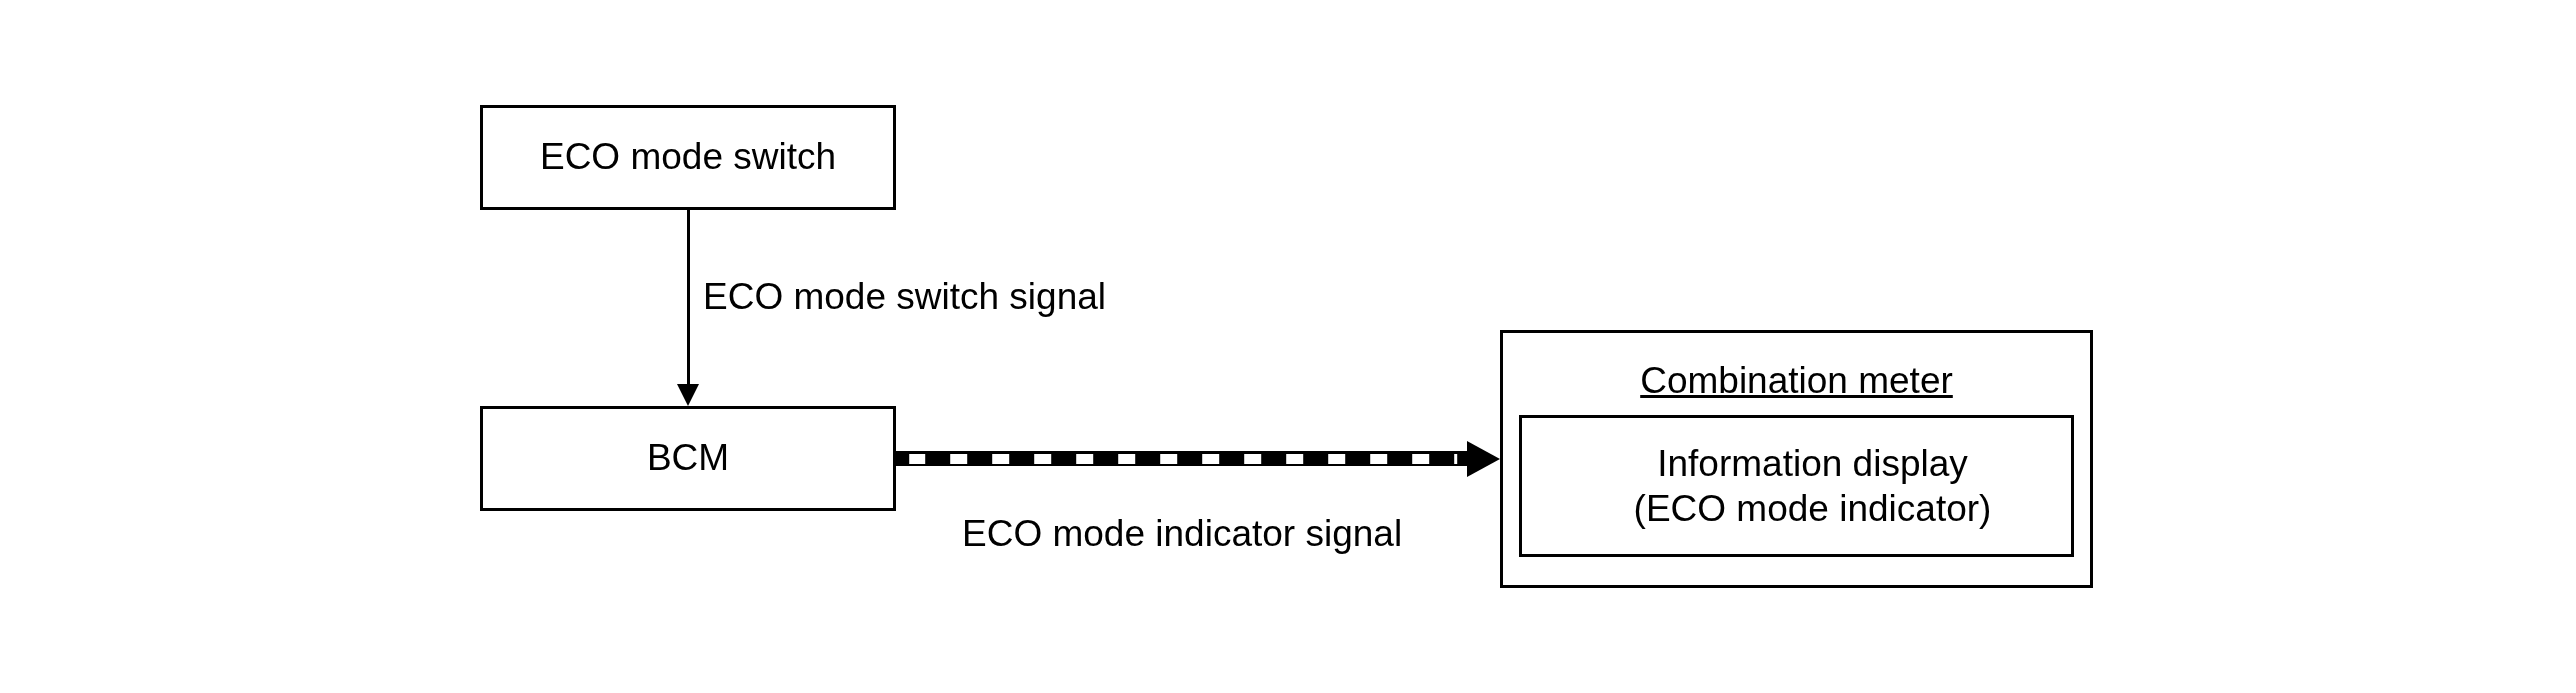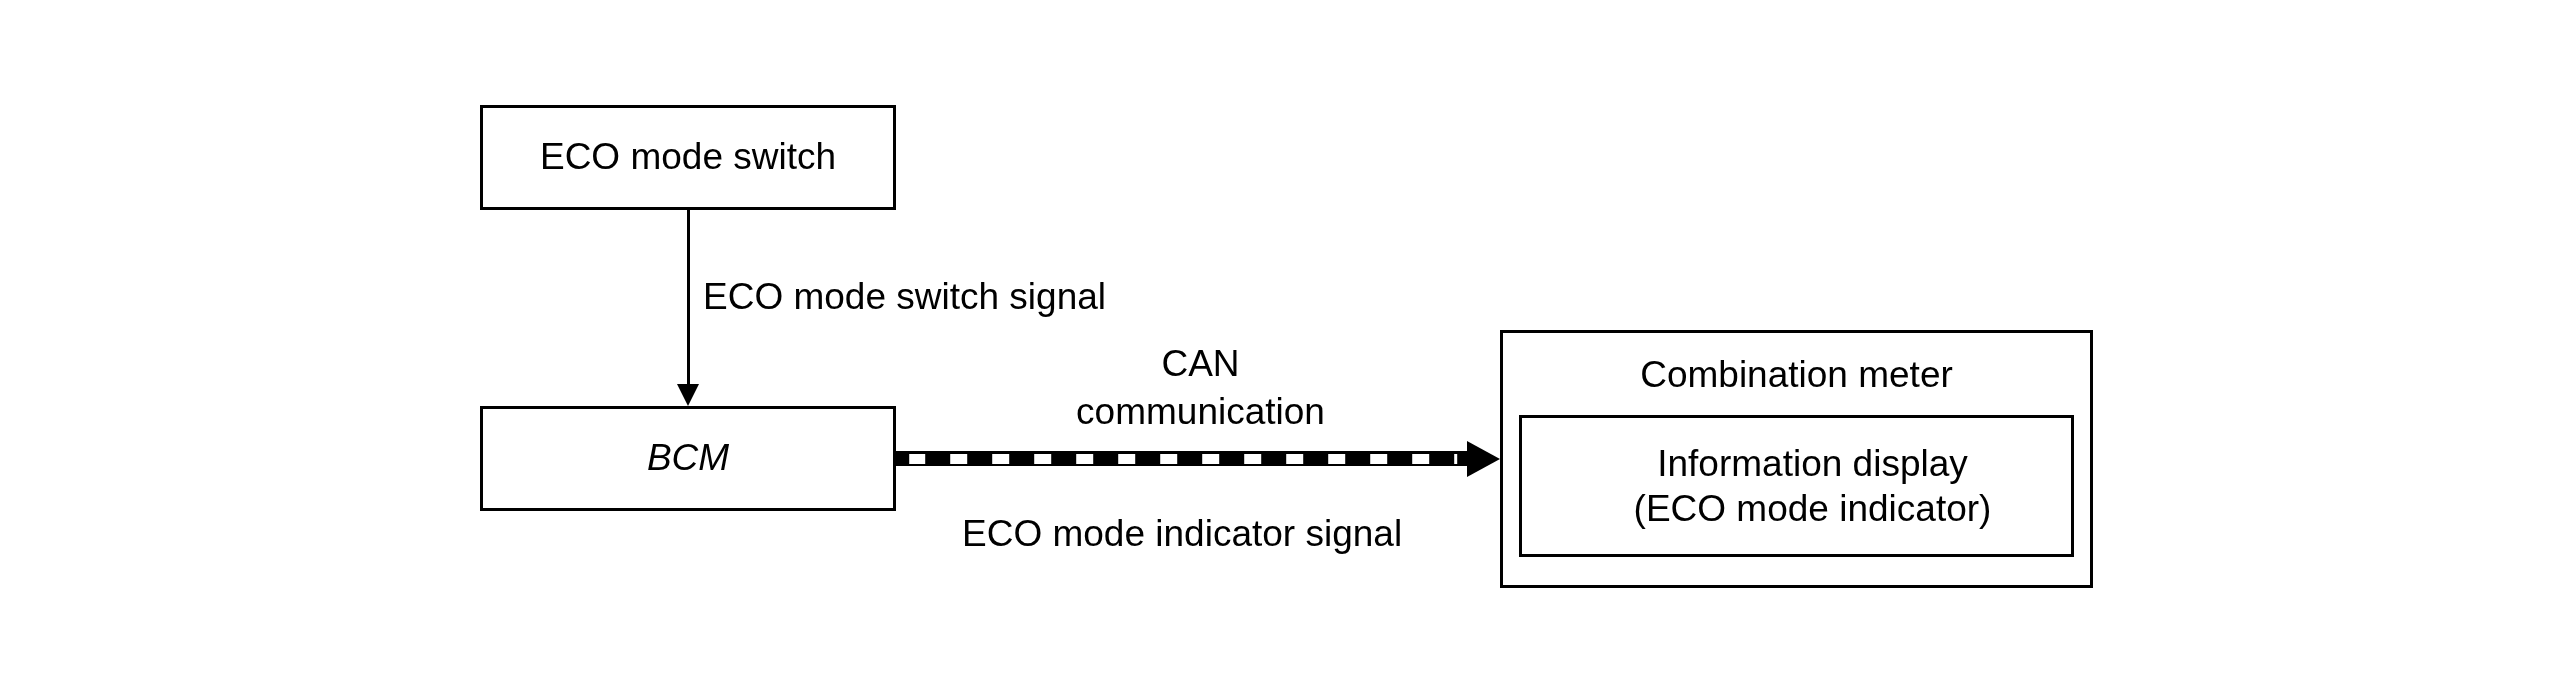--- a/index.html
+++ b/index.html
@@ -86,34 +86,34 @@
     left: 480px;
     top: 105px;
     width: 416px;
     height: 105px;
   }
   .bcm-box {
     left: 480px;
     top: 406px;
     width: 416px;
     height: 105px;
-    font-style: italic;
   }
   .combi-box {
     left: 1500px;
     top: 330px;
     width: 593px;
     height: 258px;
     display: block;
   }
   .combi-title {
-    padding-top: 20px;
+    padding-top: 26px;
     text-align: center;
     font-size: 37px;
     line-height: 1.2;
+    text-decoration: underline;
   }
   .info-box {
     position: absolute;
     left: 1519px;
     top: 415px;
     width: 555px;
     height: 142px;
     border: 3.8px solid #000000;
     box-sizing: border-box;
     background: #ffffff;
@@ -154,24 +154,20 @@
 
   <div class="v-line"></div>
   <div class="v-arrowhead"></div>
 
   <div class="edge-label switch-signal-label">ECO mode switch signal</div>
 
   <div class="box bcm-box">
     <span>BCM</span>
   </div>
 
-  <div class="edge-label can-label">
-    <div>CAN</div>
-    <div>communication</div>
-  </div>
 
   <div class="can-band">
     <div class="can-band-dashes"></div>
   </div>
   <div class="h-arrowhead"></div>
 
   <div class="edge-label indicator-signal-label">ECO mode indicator signal</div>
 
   <div class="box combi-box">
     <div class="combi-title">Combination meter</div>

